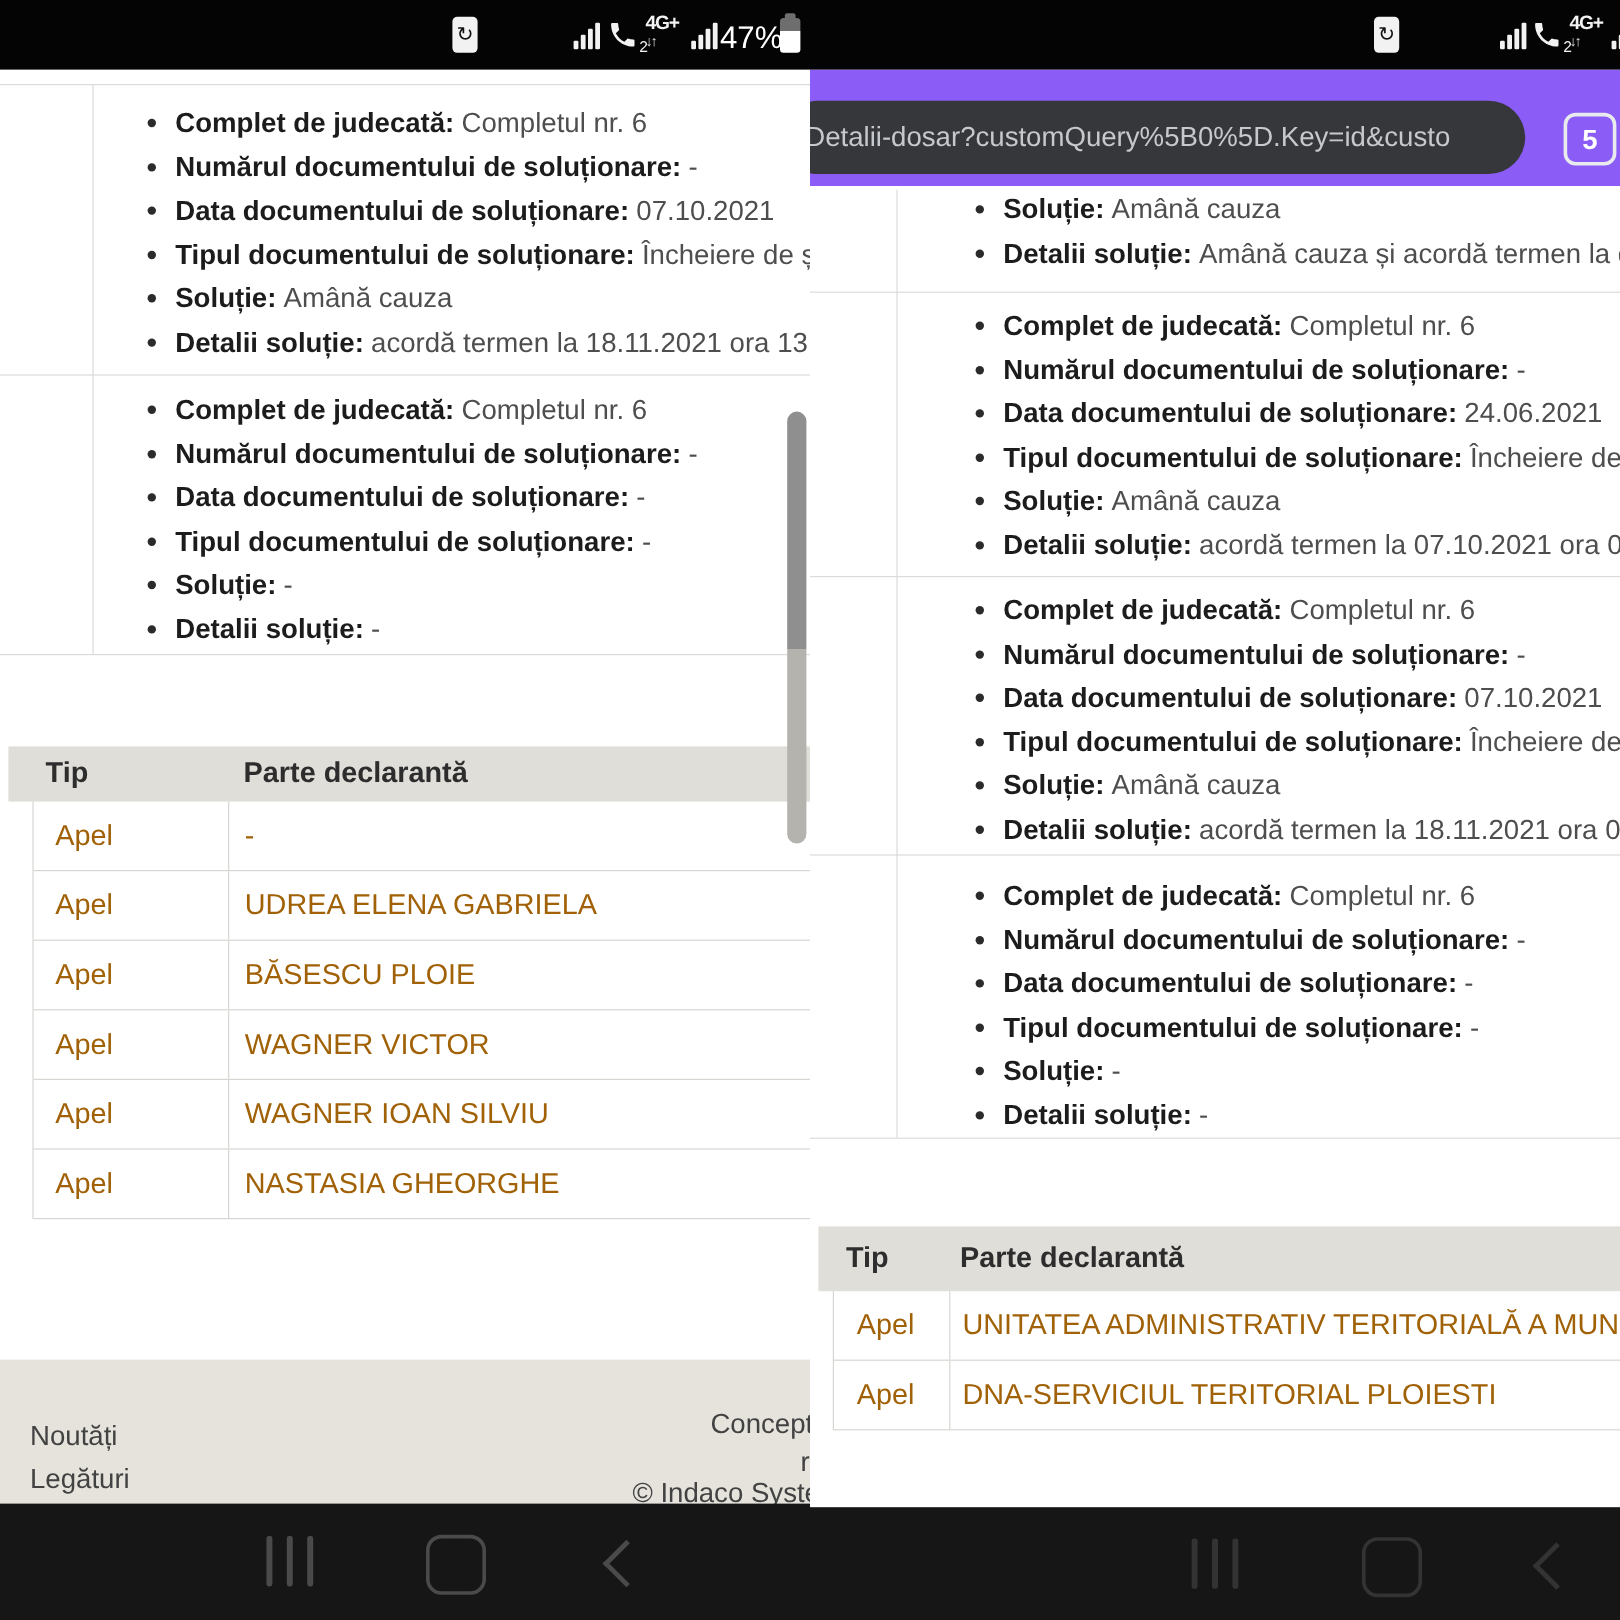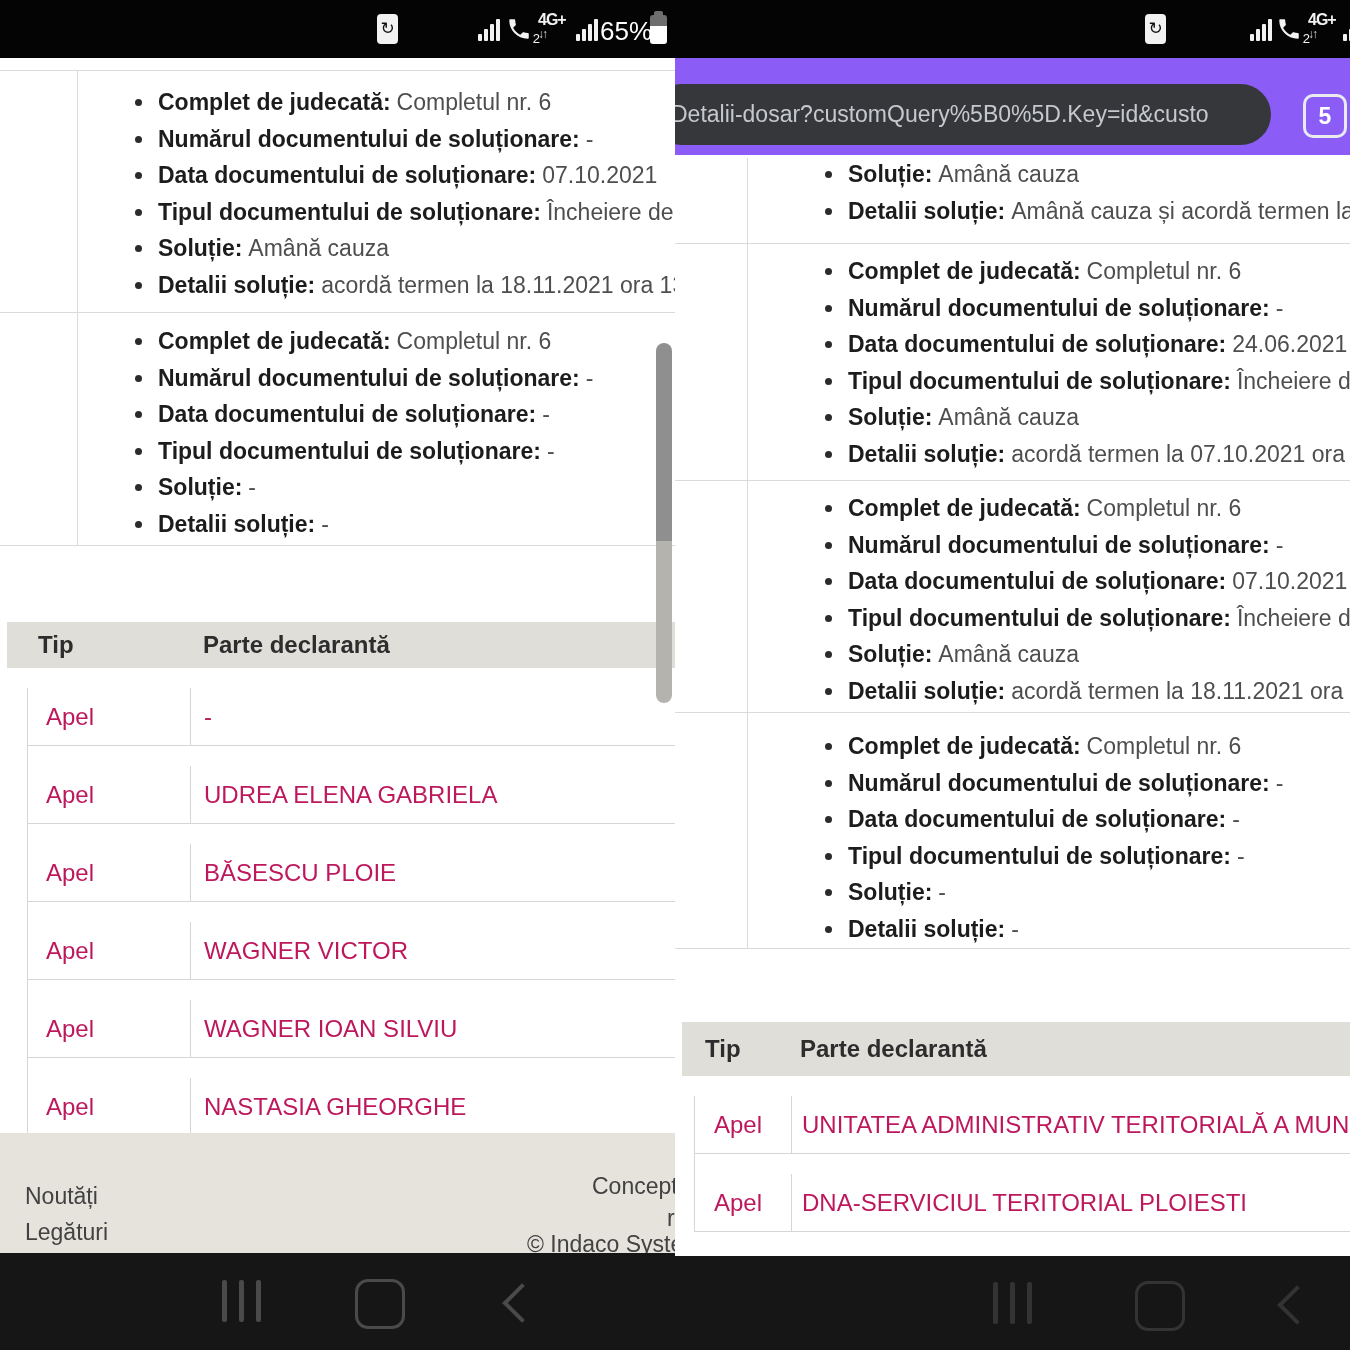--- a/index.html
+++ b/index.html
@@ -31,21 +31,21 @@
   .batt::before{content:"";position:absolute;top:-4px;left:4px;width:9px;height:4px;background:#6e6e6e;border-radius:2px 2px 0 0;}
 
   
   .toolbar{position:absolute;top:58px;left:0;width:675px;height:97px;background:#8b5cf6;z-index:25;}
   .urlpill{position:absolute;left:-24px;top:26px;width:620px;height:61px;border-radius:31px;background:#36373b;overflow:hidden;}
   .urltext{line-height:61px;padding-left:20px;color:#c5c8cc;font-size:23px;white-space:nowrap;}
   .tabbox{position:absolute;left:628px;top:36px;width:38px;height:38px;border:3px solid #e8eaed;border-radius:10px;
           color:#fff;font-size:23px;font-weight:bold;text-align:center;line-height:38px;}
 
   
-  .blk{position:absolute;left:16px;width:675px;overflow:hidden;}
+  .blk{position:absolute;left:4px;width:675px;overflow:hidden;}
   .blk ul{margin:0;padding:0;list-style:none;}
   .blk li{position:relative;line-height:36.6px;font-size:23px;color:#4e4e4e;white-space:nowrap;}
   #left-screen .blk li{padding-left:142px;}
   #right-screen .blk li{padding-left:157px;}
   .blk li::before{content:"";position:absolute;top:15px;width:7px;height:7px;border-radius:50%;background:#2b2b2b;}
   #left-screen .blk li::before{left:119px;}
   #right-screen .blk li::before{left:134px;}
   .blk b{color:#1c1c1c;}
   .blk .val{margin-left:6px;}
   .hline{position:absolute;left:0;width:675px;height:1px;background:#dbdbdb;}
@@ -55,21 +55,21 @@
   .tbl{position:absolute;left:7px;width:668px;}
   .thead{height:46px;background:#e0ded9;display:flex;align-items:center;
          font-weight:bold;font-size:24px;color:#2d2d2d;}
   .tbl-l .thead{padding-left:31px;}
   .tbl-r .thead{height:54px;padding-left:23px;}
   .tbl-l .thead .h1{width:165px;}
   .tbl-r .thead .h1{width:95px;}
   .tbody{border-left:1px solid #d8d6d3;}
   .tbl-l .tbody{margin-left:20px;}
   .tbl-r .tbody{margin-left:12px;}
-  .trow{display:flex;height:57px;border-bottom:1px solid #d8d6d3;font-size:24px;color:#be185d;margin-top:20px;}
+  .trow{display:flex;height:57px;border-bottom:1px solid #d8d6d3;font-size:24px;color:#a16207;}
   .trow .c1{display:flex;align-items:center;border-right:1px solid #d8d6d3;}
   .tbl-l .trow .c1{width:144px;padding-left:18px;}
   .tbl-r .trow .c1{width:77px;padding-left:19px;}
   .trow .c2{display:flex;align-items:center;white-space:nowrap;overflow:hidden;flex:1;}
   .tbl-l .trow .c2{padding-left:13px;}
   .tbl-r .trow .c2{padding-left:10px;}
 
   
   .scrollthumb{position:absolute;left:656px;top:343px;width:16px;height:360px;border-radius:8px;
                background:linear-gradient(to bottom,#8f8f8f 0 55%,#b5b3ae 55% 100%);z-index:20;}
@@ -114,21 +114,21 @@
     <div class="net4g" style="left:538px">
       <div class="g">4G+</div>
       <div class="ar">↓↑</div>
     </div>
     <div class="sig" style="left:576px">
         <i></i>
         <i></i>
         <i></i>
         <i></i>
       </div>
-    <div class="pct" style="left:600px">65%</div>
+    <div class="pct" style="left:600px">47%</div>
     <div class="batt" style="left:650px"></div>
   </div>
 
   <div class="hline" style="top:70px"></div>
   <div class="vline" style="left:77px;top:70px;height:475px"></div>
 
   <div class="blk" style="top:70px;height:242px">
     <ul style="padding-top:14px">
       <li><b>Complet de judecată:</b><span class="val">Completul nr. 6</span></li>
       <li><b>Numărul documentului de soluționare:</b><span class="val">-</span></li>

